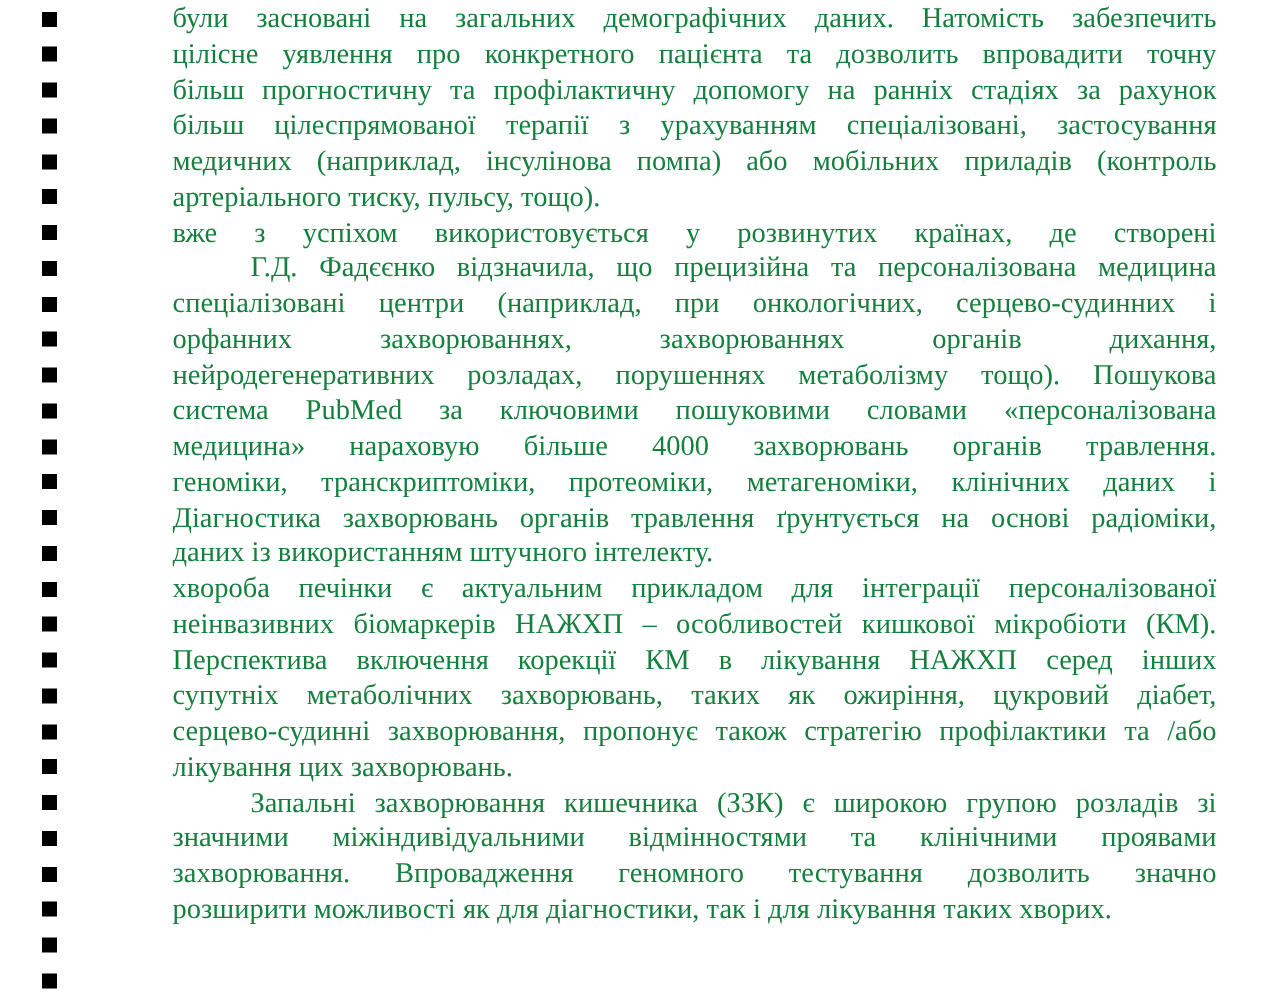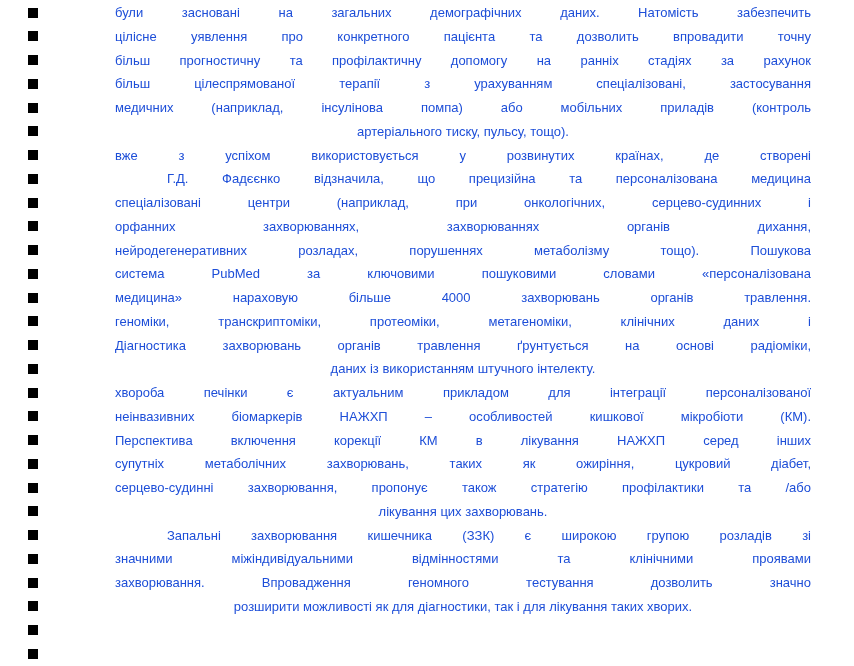--- a/index.html
+++ b/index.html
@@ -12,29 +12,29 @@
     width: 854px;
     height: 666px;
     background: #ffffff;
     overflow: hidden;
   }
   .text-column {
     position: absolute;
     left: 115px;
     top: 1px;
     width: 696px;
-    font-family: Liberation Sans, sans-serif;
-    font-size: 13px;
-    color: #1d4ed8;
+    font-family: Liberation Serif, serif;
+    font-size: 19px;
+    color: #15803d;
   }
   .line {
     height: 23.75px;
     line-height: 23.75px;
     overflow: hidden;
-    text-align: center;
+    text-align: left;
     white-space: normal;
   }
   .line.just {
     text-align: justify;
     text-align-last: justify;
   }
   .line.indent {
     padding-left: 52px;
   }
   .marker {

